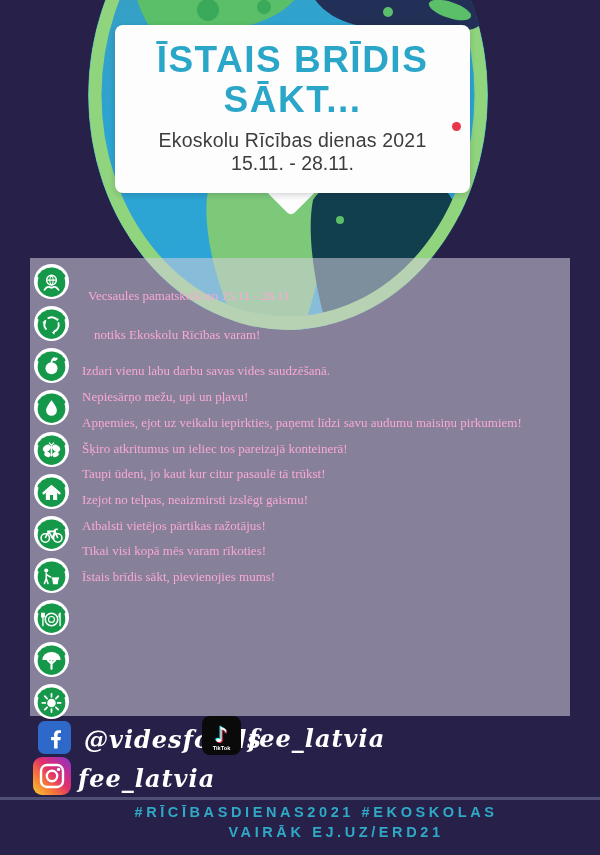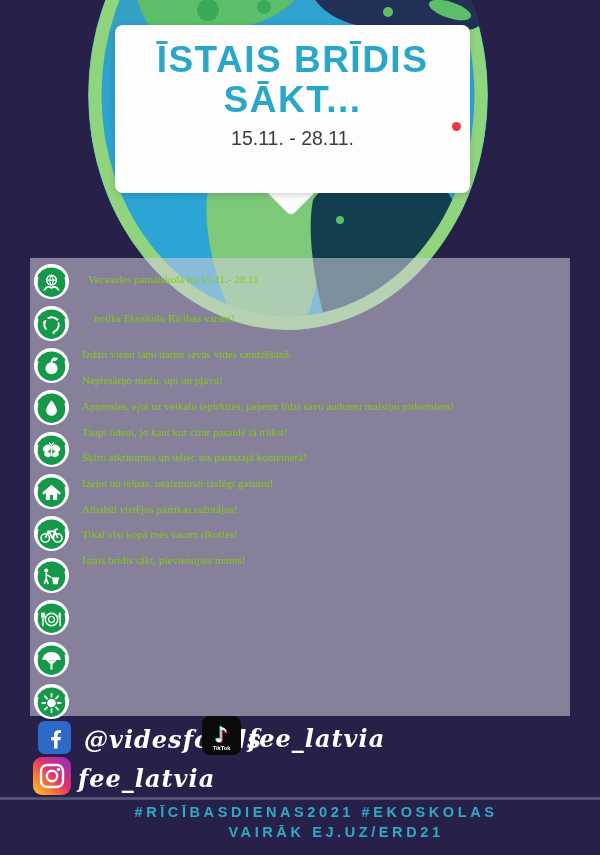--- a/index.html
+++ b/index.html
@@ -11,31 +11,31 @@
   .globe{position:absolute;left:88px;top:-140px;width:400px;height:470px;z-index:1;}
 
   
   .tail{position:absolute;left:271px;top:168px;width:40px;height:40px;background:#fdfdfd;
         transform:rotate(45deg);border-radius:5px;z-index:2;}
   .card{position:absolute;left:115px;top:25px;width:355px;height:168px;background:#fdfdfd;
         border-radius:8px;z-index:3;text-align:center;box-shadow:0 2px 6px rgba(20,20,40,.18);}
   .card-title{margin-top:15px;color:#29a6c8;font-size:37px;line-height:40px;font-weight:bold;
               letter-spacing:1.5px;}
   .card-sub{margin-top:9px;color:#3d3d3d;font-size:19.5px;letter-spacing:.2px;}
-  .card-dates{margin-top:7px;color:#3d3d3d;font-size:19.5px;}
+  .card-dates{margin-top:0;color:#3d3d3d;font-size:19.5px;}
   .red-dot{position:absolute;left:452px;top:122px;width:9px;height:9px;border-radius:50%;
            background:#e9364a;z-index:6;}
 
   
   .panel{position:absolute;left:30px;top:258px;width:540px;height:458px;z-index:4;
          background:rgba(213,208,221,0.55);}
   .icon-col{position:absolute;left:3px;top:5px;display:flex;flex-direction:column;gap:5px;}
   .eco-icon{width:37px;height:37px;line-height:0;}
-  .list-text{position:absolute;left:52px;top:9px;width:488px;color:#84cc16;
-             font-family:"Liberation Serif", serif;font-size:11px;line-height:25.7px;}
+  .list-text{position:absolute;left:52px;top:25px;width:488px;color:#f9a8d4;
+             font-family:"Liberation Serif", serif;font-size:13px;line-height:25.7px;}
   .list-text p{margin:0;}
   .list-text p.sp1{margin-bottom:13px;padding-left:6px;}
   .list-text p.sp2{margin-bottom:11px;padding-left:12px;}
 
   
   .social-icon{position:absolute;line-height:0;z-index:5;}
   .handle{position:absolute;color:#ffffff;z-index:5;
           font-family:"DejaVu Serif", serif;font-style:italic;font-weight:bold;
           font-size:24px;letter-spacing:1px;}
   .ig-bg{width:38px;height:38px;border-radius:9px;
@@ -86,20 +86,21 @@
       </g>
     </svg>
   </div>
 
   <div class="tail"></div>
   <div class="card">
     <div class="card-title">
       <div>ĪSTAIS BRĪDIS</div>
       <div>SĀKT...</div>
     </div>
+    <div class="card-sub">Ekoskolu Rīcības dienas 2021</div>
     <div class="card-dates">15.11. - 28.11.</div>
   </div>
   <div class="red-dot"></div>
 
   <div class="panel">
     <div class="icon-col">
         <div class="eco-icon"><svg viewBox="0 0 38 38" width="37" height="37">
             <circle cx="19" cy="19" r="18" fill="#ffffff"></circle>
             <path d="M6.2,13.6 A14.6,14.6 0 0 1 31.8,13.6" fill="none" stroke="#16984a" stroke-width="3" stroke-dasharray="2.6 2.2" stroke-linecap="round"></path>
             <circle cx="19" cy="20.6" r="14.2" fill="#16984a"></circle>
@@ -209,22 +210,22 @@
               <line x1="23.5" y1="16" x2="25.9" y2="13.6"></line>
             </g>
           </svg></div>
       </div>
     <div class="list-text">
         <p class="sp1">Vecsaules pamatskolā no 15.11.- 28.11</p>
         <p class="sp2">notiks Ekoskolu Rīcības varam!</p>
         <p>Izdari vienu labu darbu savas vides saudzēšanā.</p>
         <p>Nepiesārņo mežu, upi un pļavu!</p>
         <p>Apņemies, ejot uz veikalu iepirkties, paņemt līdzi savu audumu maisiņu pirkumiem!</p>
+        <p>Šķiro atkritumus un ieliec tos pareizajā konteinerā!</p>
         <p>Taupi ūdeni, jo kaut kur citur pasaulē tā trūkst!</p>
-        <p>Šķiro atkritumus un ieliec tos pareizajā konteinerā!</p>
         <p>Izejot no telpas, neaizmirsti izslēgt gaismu!</p>
         <p>Atbalsti vietējos pārtikas ražotājus!</p>
         <p>Tikai visi kopā mēs varam rīkoties!</p>
         <p>Īstais brīdis sākt, pievienojies mums!</p>
       </div>
   </div>
 
   <div class="social-icon" style="left:38px;top:721px;">
     <svg width="33" height="33" viewBox="0 0 36 36">
       <rect width="36" height="36" rx="7" fill="#2e68c8"></rect>

